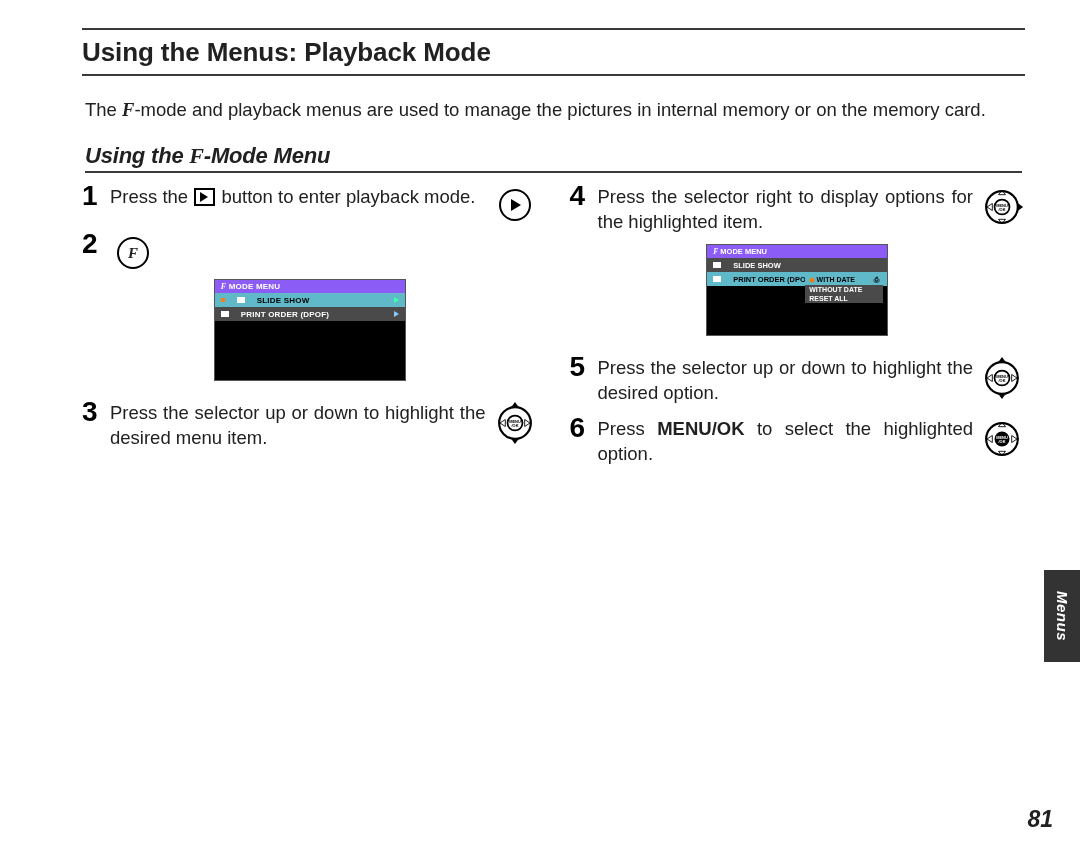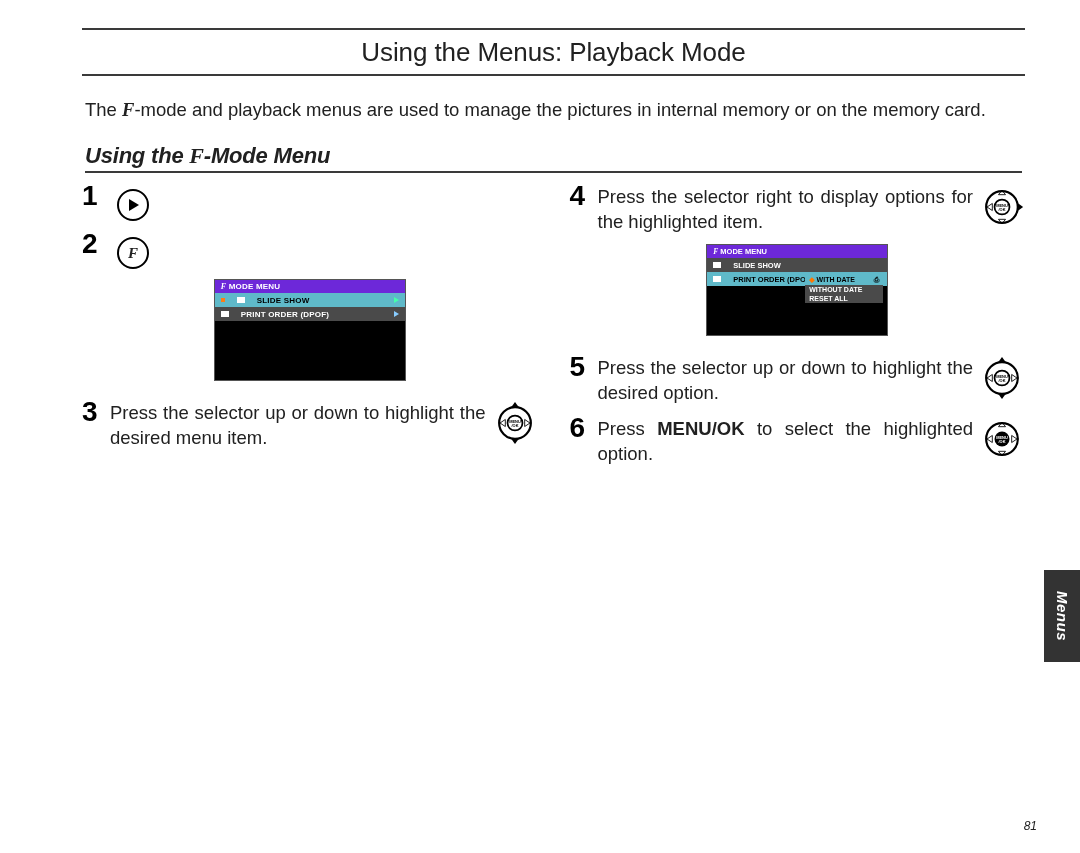--- a/index.html
+++ b/index.html
@@ -12,28 +12,27 @@
     height: 853px;
     position: relative;
     box-sizing: border-box;
     padding: 28px 55px 30px 82px;
     font-family: "Segoe UI", Arial, Helvetica, sans-serif;
     color: #212121;
   }
   
   .section-header {
     font-size: 26px;
-    font-weight: 400;
+    font-weight: 700;
     line-height: 38px;
     border-top: 2.5px solid #3a3a3a;
     border-bottom: 2.5px solid #3a3a3a;
     padding: 3px 0;
     margin-bottom: 12px;
     letter-spacing: -0.1px;
-    text-align: center;
   }
   .intro {
     font-size: 18.5px;
     line-height: 25px;
     text-align: justify;
     white-space: pre-wrap;
     margin: 21px 3px 20px 3px;
   }
   .f-style {
     font-family: "Brush Script MT", "Comic Sans MS", cursive;
@@ -152,21 +151,21 @@
     letter-spacing: 0.2px;
     position: relative;
   }
   .lcd-inner {
     position: absolute;
     left: 0;
     right: 0;
     top: 0;
   }
   .lcd-title {
-    background: #6d28d9;
+    background: #8b5cf6;
     color: #fff;
     font-size: 8px;
     padding: 2px 6px;
   }
   .lcd-row {
     display: flex;
     align-items: center;
     height: 14px;
     padding: 0 6px;
     gap: 12px;
@@ -240,25 +239,25 @@
     writing-mode: vertical-rl;
     text-align: center;
     font-weight: 700;
     font-style: italic;
     font-size: 15px;
     letter-spacing: 0.5px;
     line-height: 36px;
   }
   .page-num {
     position: absolute;
-    right: 43px;
+    right: 27px;
     bottom: 20px;
-    font-weight: 400;
+    font-weight: 700;
     font-style: italic;
-    font-size: 12px;
+    font-size: 23px;
   }
 </style>
 </head>
 <body>
 
 <div class="page">
 
   <div class="section-header">
     <span>Using the Menus: Playback Mode</span>
   </div>
@@ -269,20 +268,25 @@
     <span>Using the </span><span class="f-style">F</span><span>-Mode Menu</span>
   </div>
 
   <div class="columns">
 
     <div class="col">
       <ul class="steps">
 
         <li class="step">
           <div class="step-num">1</div>
+          <div class="step-body">
+            <span>Press the </span>
+            <span class="glyph-box playback-inline"></span>
+            <span> button to enter playback mode.</span>
+          </div>
           <div class="step-illus">
             <span class="ring play"></span>
           </div>
         </li>
 
         <li class="step">
           <div class="step-num">2</div>
           <div class="step-illus">
             <span class="ring">
                 <span class="f-style">F</span>

